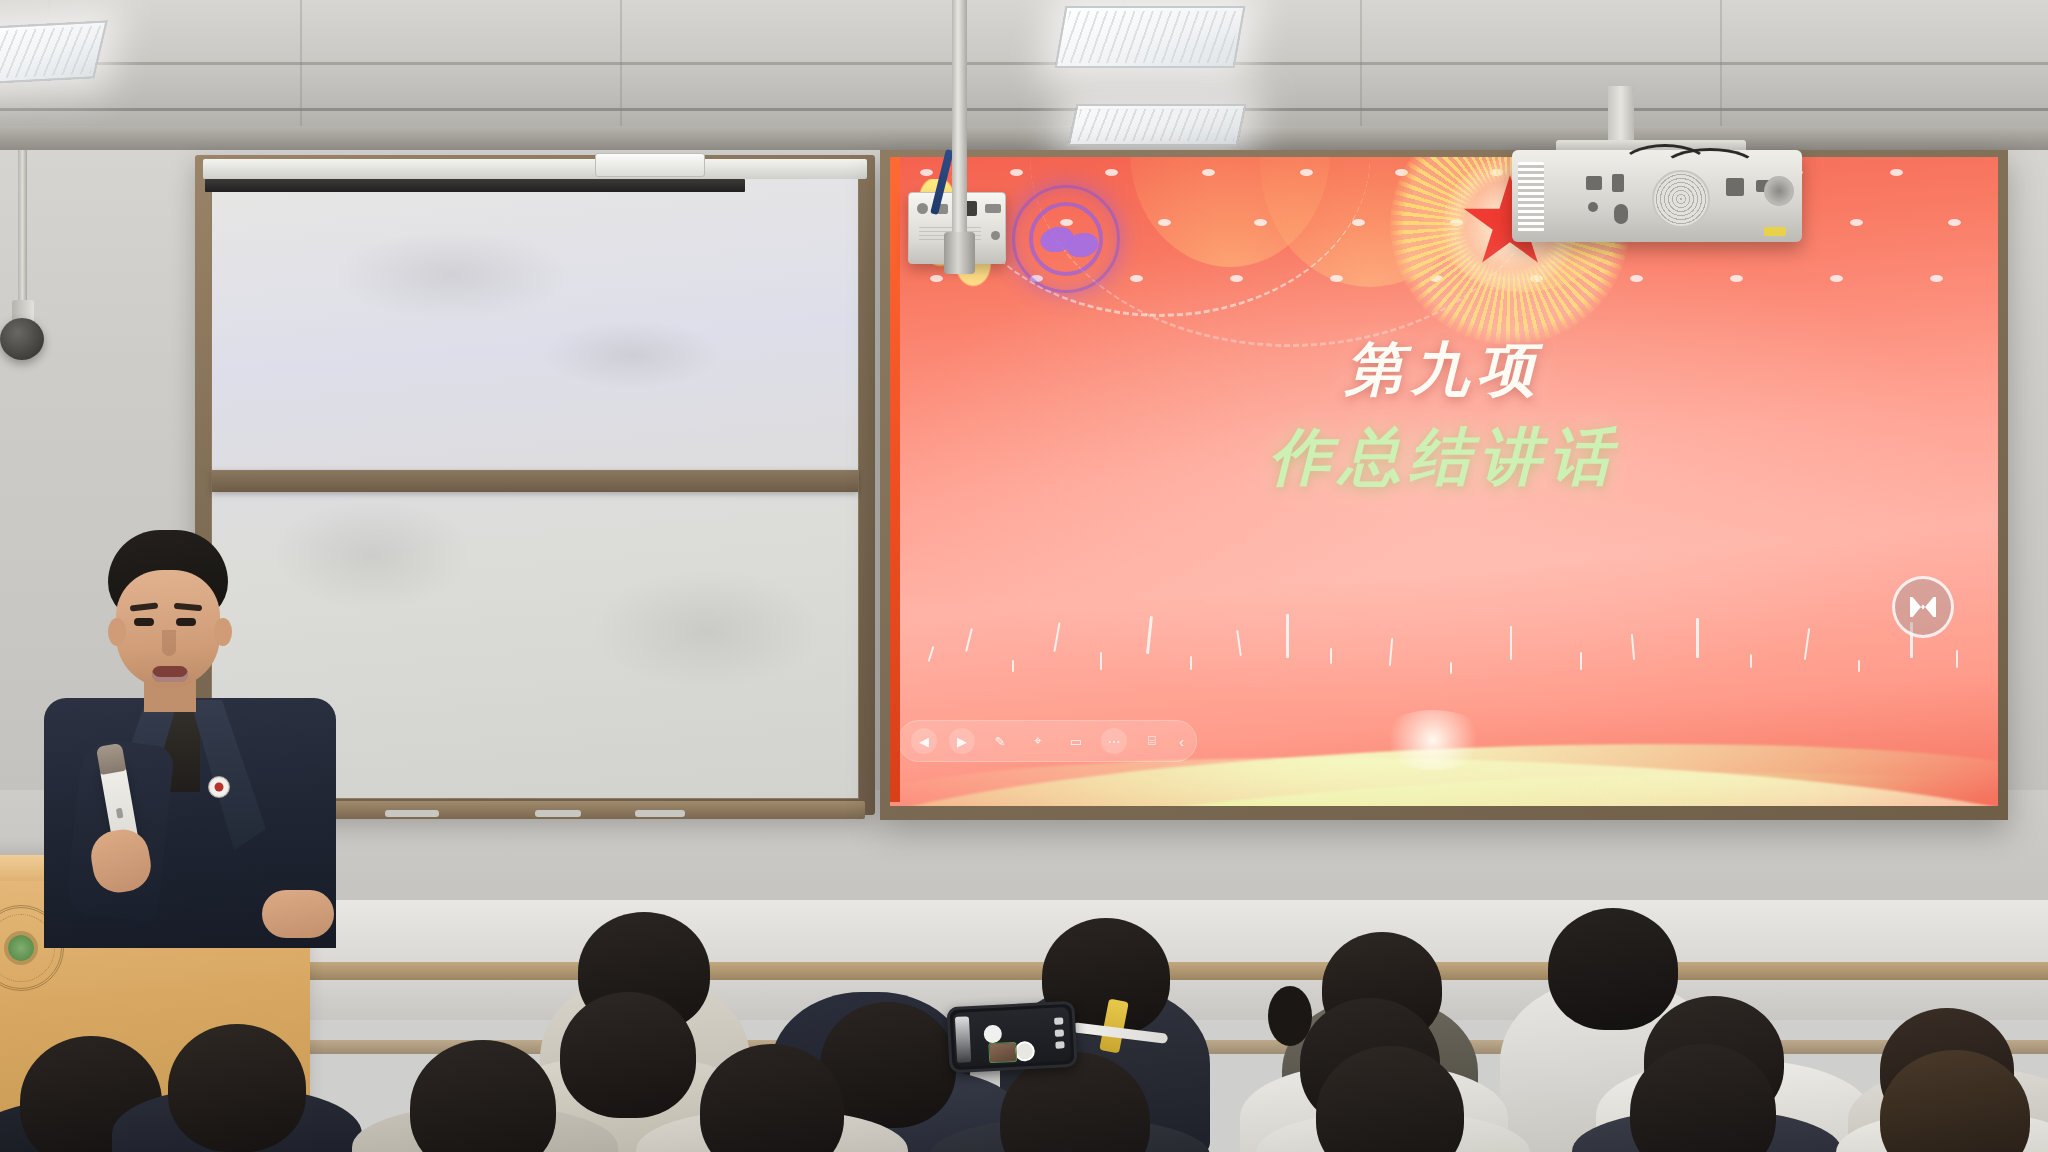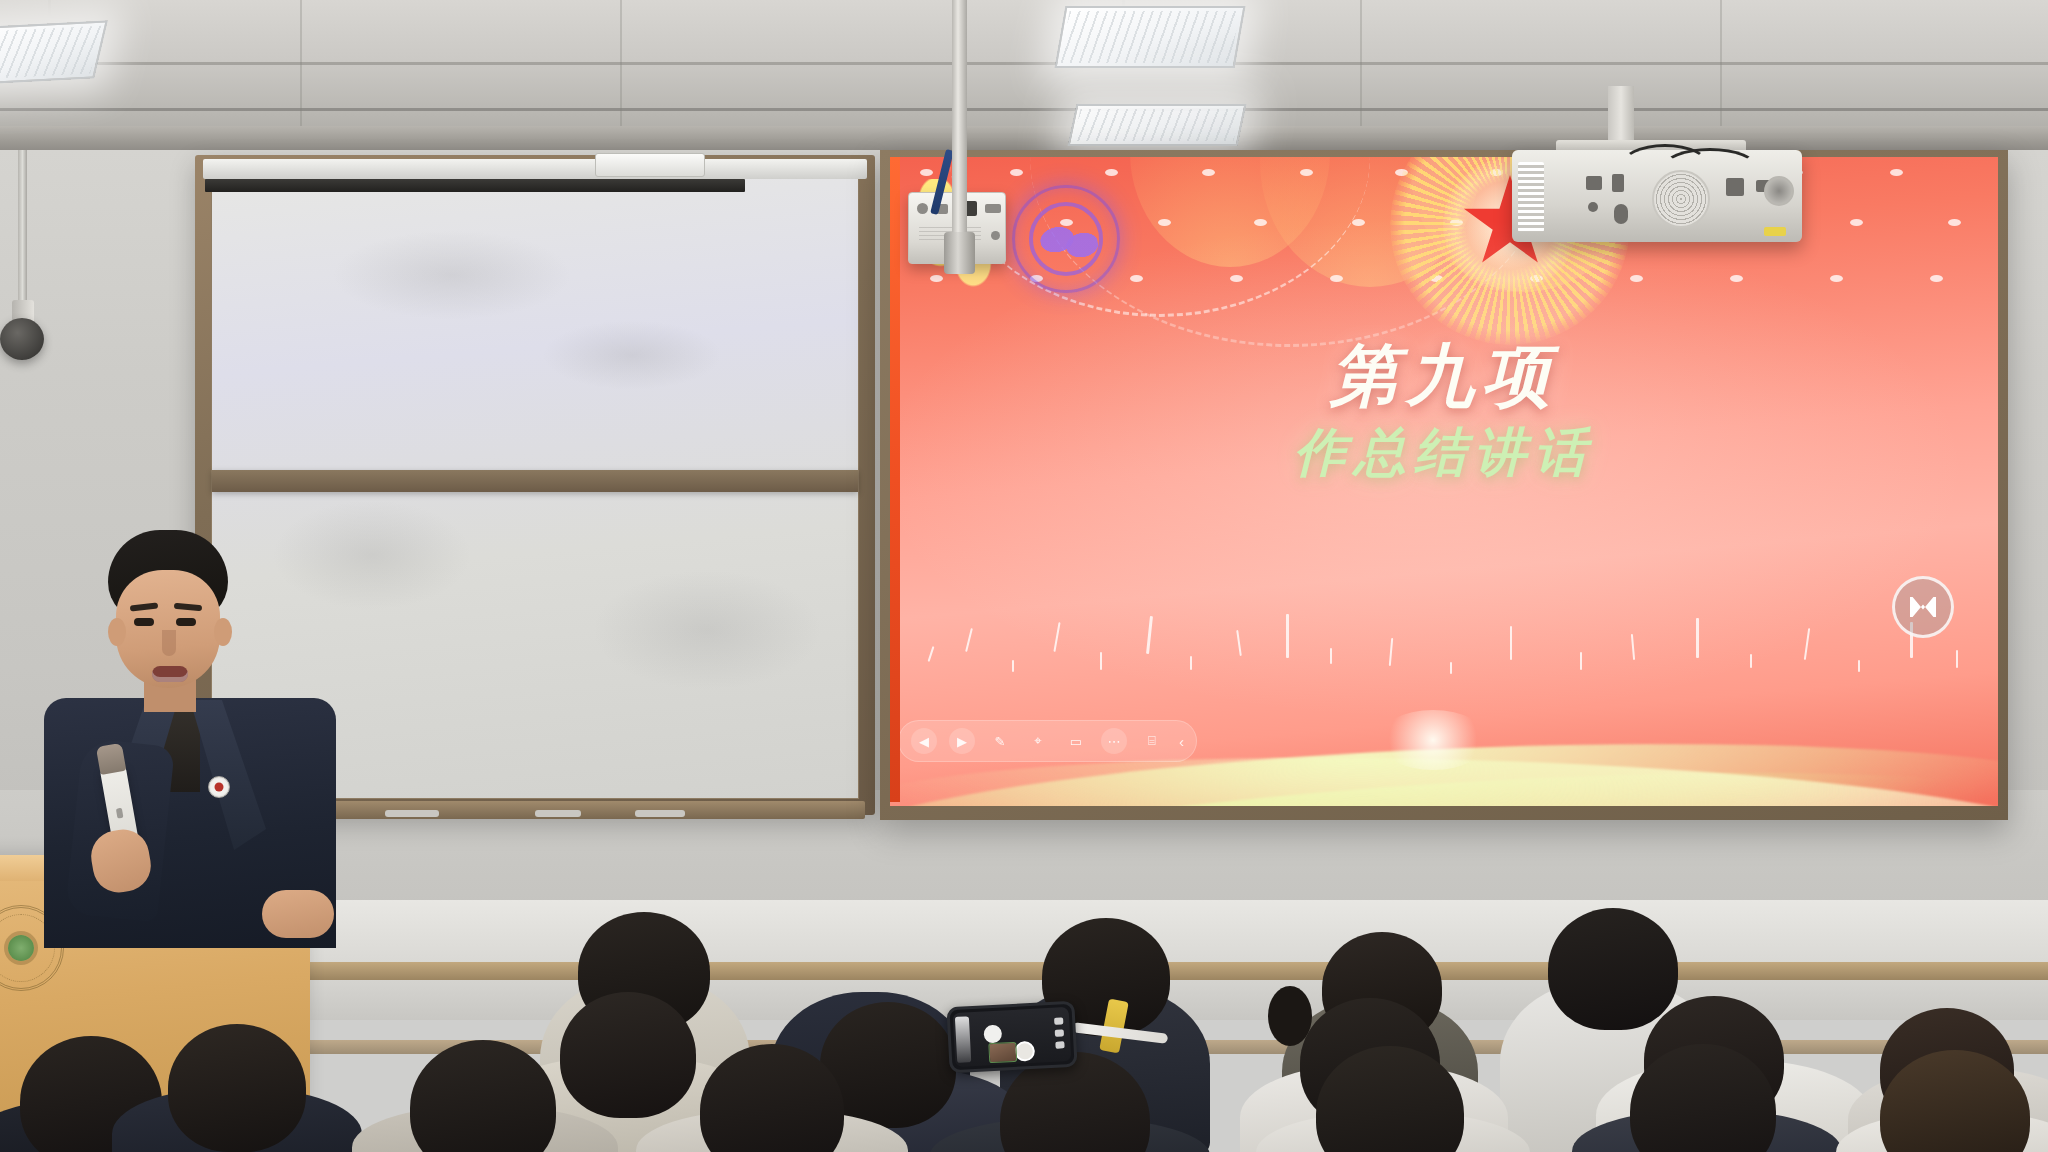--- a/index.html
+++ b/index.html
@@ -205,23 +205,23 @@
   }
 
   
   .slide-text{
     position:absolute;left:0;right:0;top:178px;text-align:center;
     font-family:"DejaVu Serif","Liberation Serif",serif;
     font-style:italic;font-weight:700;
     text-shadow:0 3px 12px rgba(170,40,30,.45), 0 0 26px rgba(255,255,255,.35);
     line-height:1.18;
   }
-  .line1{font-size:68px;color:#fdfdf5;letter-spacing:8px;}
+  .line1{font-size:58px;color:#fdfdf5;letter-spacing:8px;}
   .line2{font-size:66px;color:#f4fbe8;letter-spacing:6px;margin-top:4px;}
-  .line3{font-size:52px;color:#cdf0b4;letter-spacing:8px;margin-top:6px;
+  .line3{font-size:62px;color:#cdf0b4;letter-spacing:8px;margin-top:17px;
          text-shadow:0 3px 12px rgba(120,160,60,.35), 0 0 26px rgba(220,255,200,.45);}
 
   
   .waves{position:absolute;left:0;bottom:0;width:100%;height:180px;overflow:hidden;}
   .wave{
     position:absolute;left:-6%;width:116%;height:150px;border-radius:50%;
     filter:blur(1px);
   }
   .w1{bottom:-92px;background:radial-gradient(ellipse at 42% 0%,rgba(244,255,196,.92),rgba(235,250,170,.38) 45%,rgba(235,250,170,0) 68%);transform:rotate(-2.2deg);}
   .w2{bottom:-104px;background:radial-gradient(ellipse at 70% 0%,rgba(255,252,220,.85),rgba(240,250,180,.30) 48%,rgba(240,250,180,0) 70%);transform:rotate(1.6deg);}

